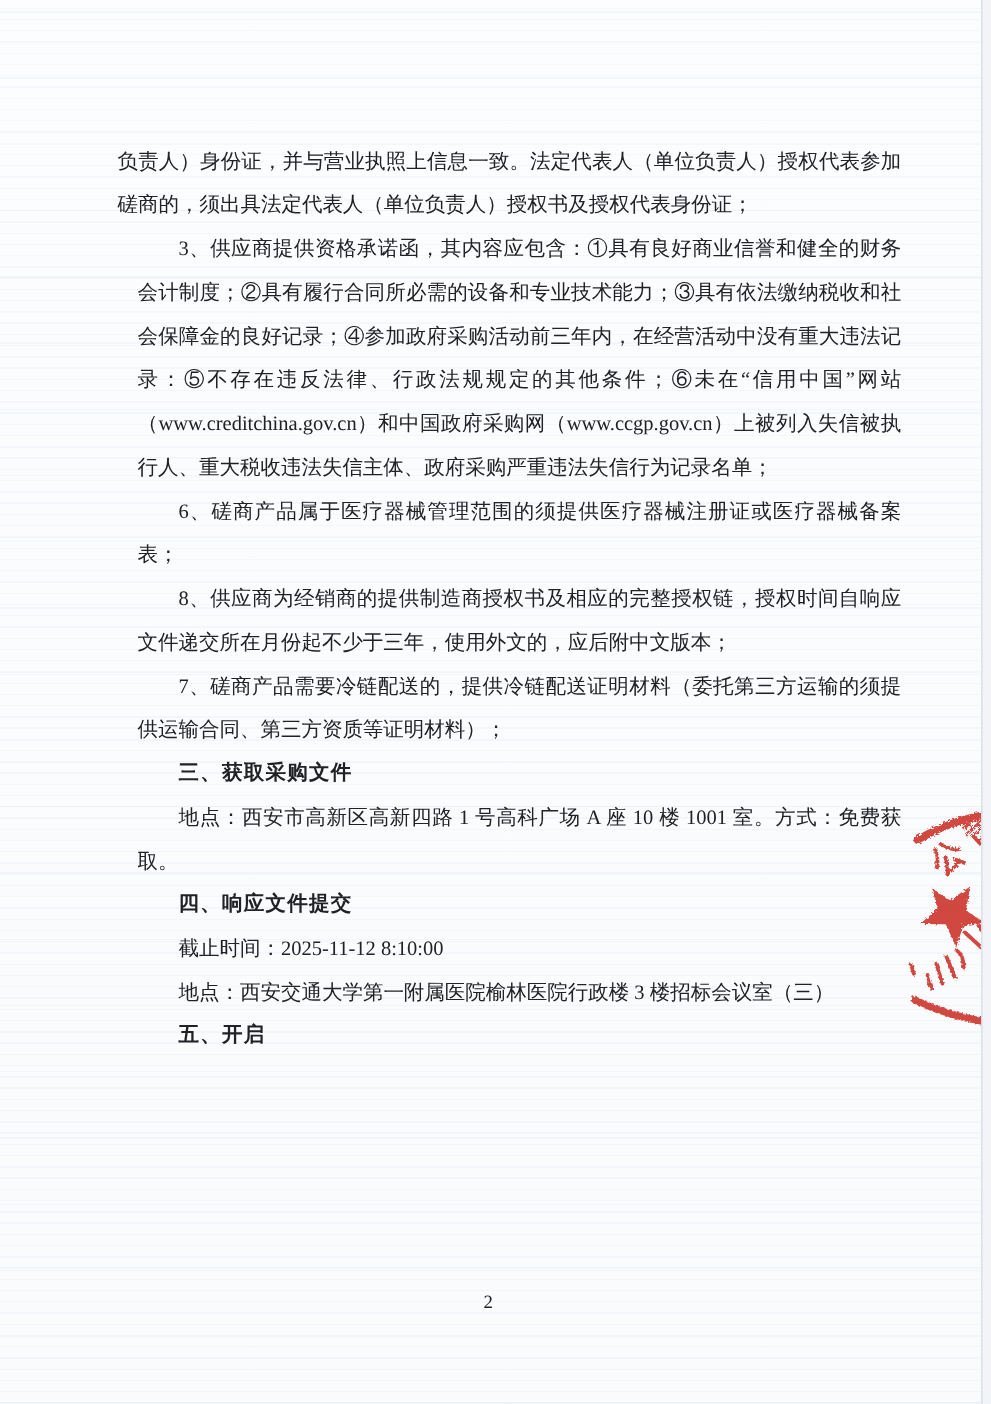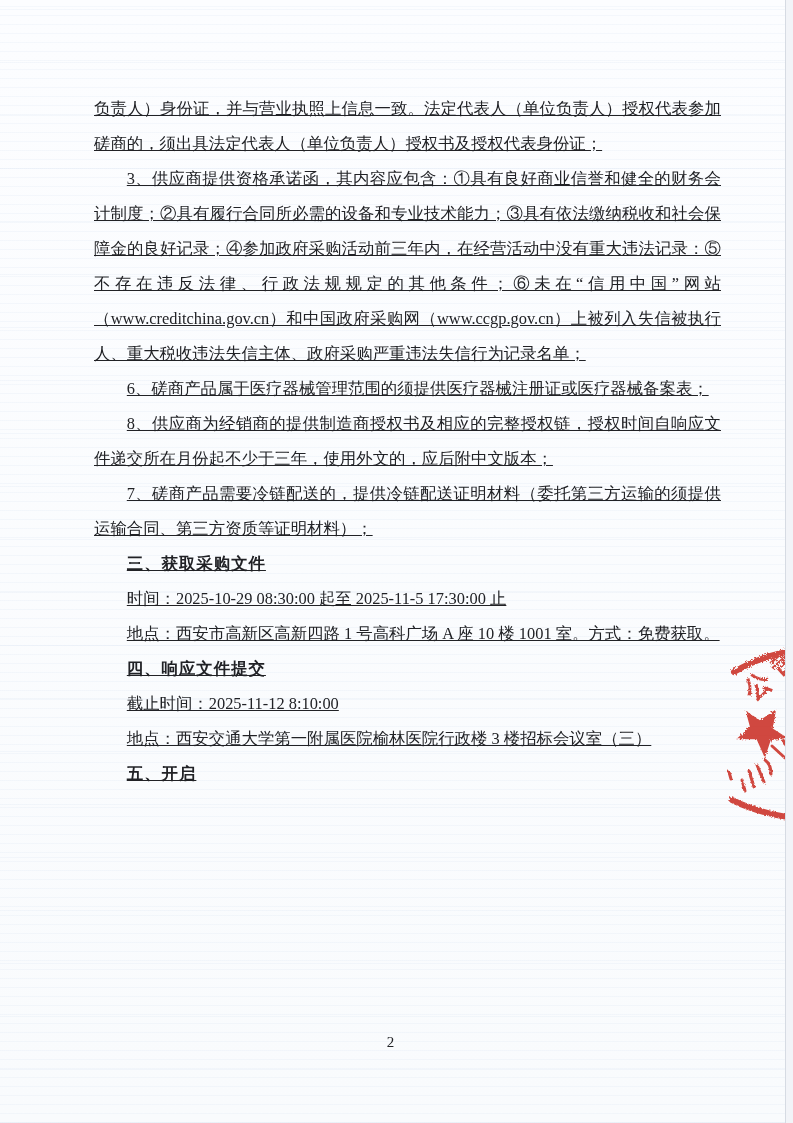--- a/index.html
+++ b/index.html
@@ -27,29 +27,28 @@
     pointer-events:none;
   }
   
   .page-edge{
     position:absolute;top:0;bottom:0;left:785px;right:0;
     background:#f2f4f8;
     border-left:1px solid var(--edge_line);
   }
   .doc-body{
     position:absolute;
-    left:94px;top:91px;
+    left:94px;top:111px;
     width:627px;
     font-size:16.4px;
     line-height:35px;
     text-align:justify;
-    text-decoration:underline;
   }
   .doc-body p{margin:0;}
-  .doc-body p.indent{text-indent:2em;}
+  .doc-body p.indent{text-indent:2em;margin-left:16px;}
   .doc-body p.heading{
     font-family:"Liberation Sans","DejaVu Sans",sans-serif;
     font-weight:bold;
     letter-spacing:1px;
   }
   .page-number{
     position:absolute;
     left:0;right:12px;top:1032px;
     text-align:center;
     font-size:15px;
@@ -67,21 +66,20 @@
 
 <div class="streaks"></div>
 
 <div class="doc-body" id="doc-body">
     <p class="body">负责人）身份证，并与营业执照上信息一致。法定代表人（单位负责人）授权代表参加磋商的，须出具法定代表人（单位负责人）授权书及授权代表身份证；</p>
     <p class="body indent">3、供应商提供资格承诺函，其内容应包含：①具有良好商业信誉和健全的财务会计制度；②具有履行合同所必需的设备和专业技术能力；③具有依法缴纳税收和社会保障金的良好记录；④参加政府采购活动前三年内，在经营活动中没有重大违法记录：⑤不存在违反法律、行政法规规定的其他条件；⑥未在“信用中国”网站（www.creditchina.gov.cn）和中国政府采购网（www.ccgp.gov.cn）上被列入失信被执行人、重大税收违法失信主体、政府采购严重违法失信行为记录名单；</p>
     <p class="body indent">6、磋商产品属于医疗器械管理范围的须提供医疗器械注册证或医疗器械备案表；</p>
     <p class="body indent">8、供应商为经销商的提供制造商授权书及相应的完整授权链，授权时间自响应文件递交所在月份起不少于三年，使用外文的，应后附中文版本；</p>
     <p class="body indent">7、磋商产品需要冷链配送的，提供冷链配送证明材料（委托第三方运输的须提供运输合同、第三方资质等证明材料）；</p>
     <p class="heading indent">三、获取采购文件</p>
-    <p class="body indent">时间：2025-10-29 08:30:00 起至 2025-11-5 17:30:00 止</p>
     <p class="body indent">地点：西安市高新区高新四路 1 号高科广场 A 座 10 楼 1001 室。方式：免费获取。</p>
     <p class="heading indent">四、响应文件提交</p>
     <p class="body indent">截止时间：2025-11-12  8:10:00</p>
     <p class="body indent">地点：西安交通大学第一附属医院榆林医院行政楼 3 楼招标会议室（三）</p>
     <p class="heading indent">五、开启</p>
   </div>
 
 <div class="page-number">2</div>
 
 <svg class="stamp" viewBox="0 0 73 215" xmlns="http://www.w3.org/2000/svg">

